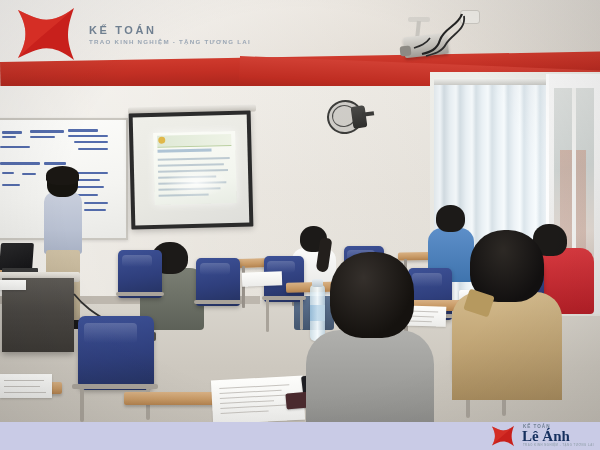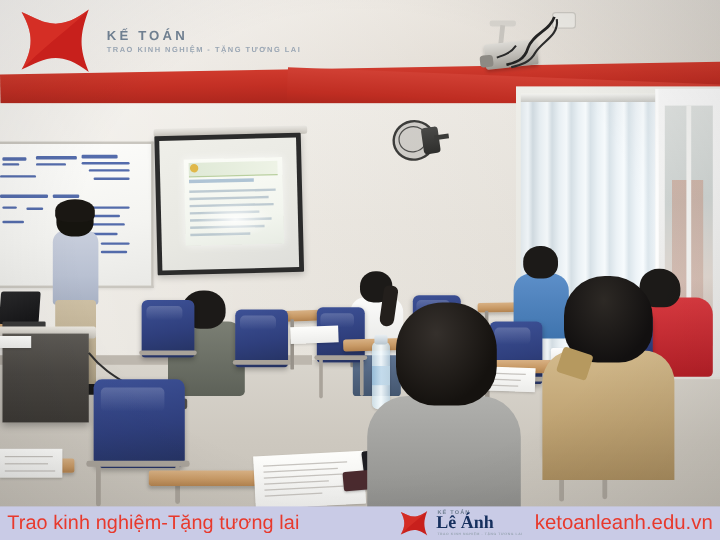--- a/index.html
+++ b/index.html
@@ -551,31 +551,29 @@
         <path d="M4 4 C 22 12, 34 22, 60 2 C 44 18, 26 30, 4 52 C 14 34, 14 22, 4 4 Z" fill="#E03A2E" opacity=".55"></path>
       </svg>
     </div>
     <div class="logo-text">
       <div class="logo-ketoan">KẾ TOÁN</div>
       <div class="logo-tag">TRAO KINH NGHIỆM - TẶNG TƯƠNG LAI</div>
     </div>
   </div>
 
   <div class="footer">
-    <div class="footer-slogan">Trao kinh nghiệm-Tặng tương lai</div>
 
     <div class="footer-right">
       <div class="f-mark">
         <svg width="30" height="22" viewBox="0 0 64 56" aria-hidden="true">
           <path d="M4 4 C 22 12, 34 22, 60 2 C 52 24, 52 34, 60 54 C 34 34, 22 44, 4 52 C 14 34, 14 22, 4 4 Z" fill="#C8201C"></path>
           <path d="M4 4 C 22 12, 34 22, 60 2 C 44 18, 26 30, 4 52 C 14 34, 14 22, 4 4 Z" fill="#E03A2E" opacity=".5"></path>
         </svg>
       </div>
       <div class="f-text">
         <div class="f-ketoan">KẾ TOÁN</div>
         <div class="f-name">Lê Ánh</div>
         <div class="f-tag">TRAO KINH NGHIỆM - TẶNG TƯƠNG LAI</div>
       </div>
-      <div class="f-url">ketoanleanh.edu.vn</div>
     </div>
   </div>
 
 </div>
 
 </body></html>

